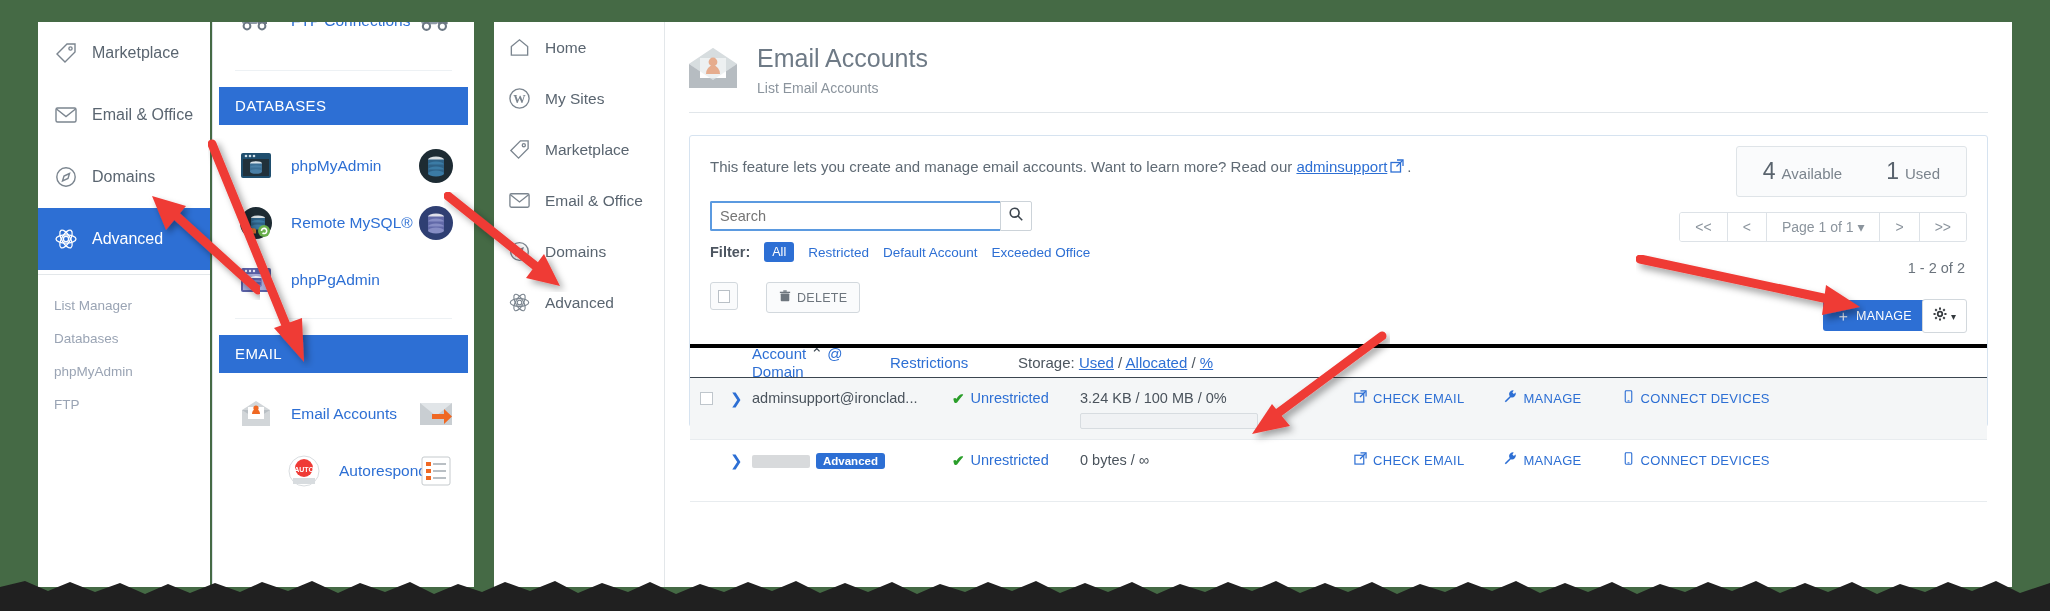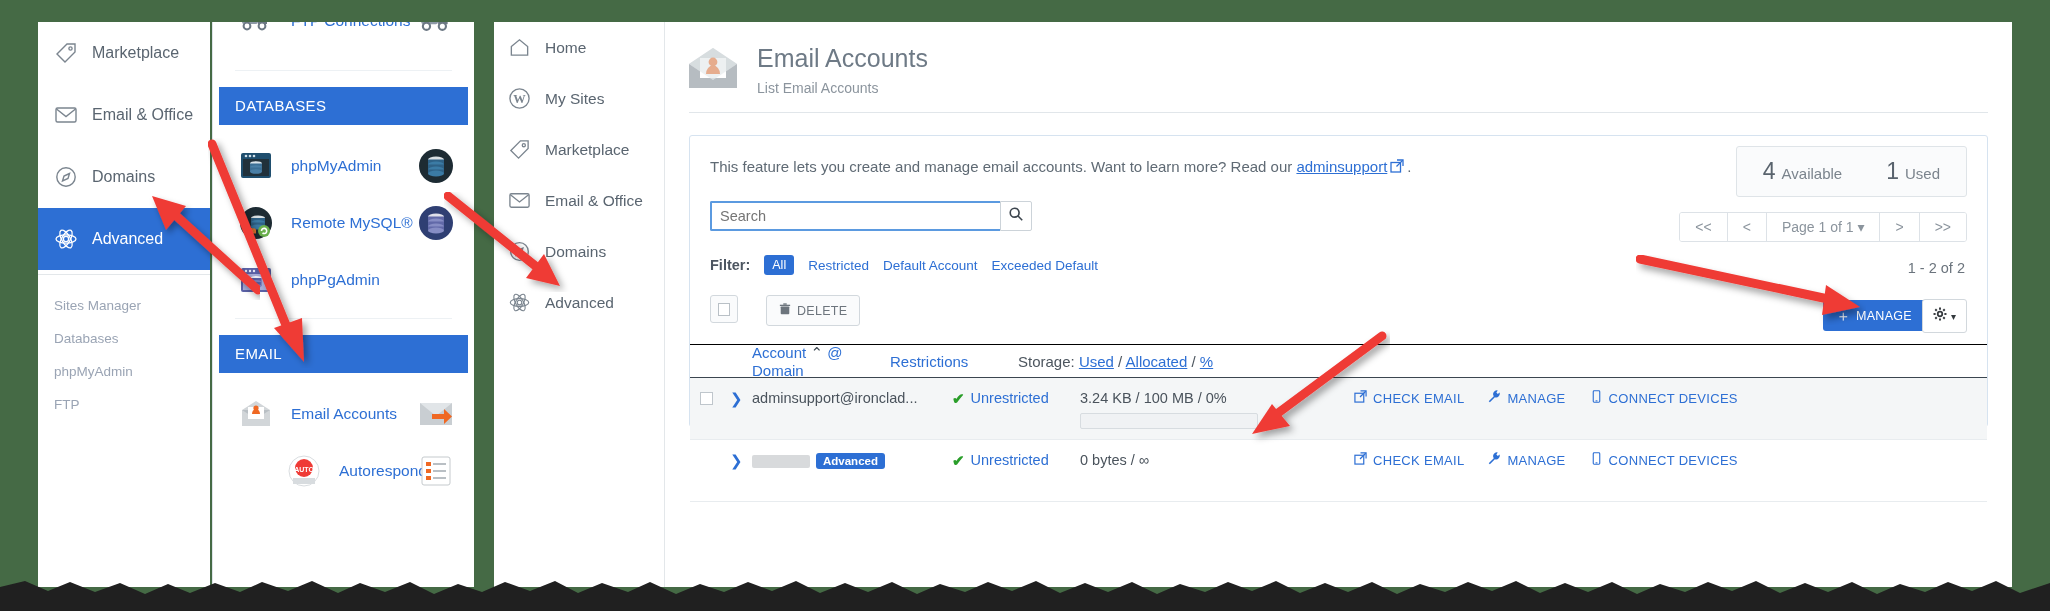--- a/index.html
+++ b/index.html
@@ -84,21 +84,21 @@
     border-right:none; padding:0 8px; font-size:14.5px;
     color:#999; outline:none; border-radius:2px 0 0 2px;
     background:#fff; font-family:"Liberation Sans", sans-serif;
   }
   .search-btn {
     width:32px; height:30px; border:1px solid #ccd3d9; background:#fff;
     border-radius:0 2px 2px 0; display:flex; align-items:center; justify-content:center;
     cursor:pointer;
   }
 
-  .filterrow { margin-top:24px; display:flex; align-items:center; gap:14px; font-size:13.5px; }
+  .filterrow { margin-top:11px; display:flex; align-items:center; gap:14px; font-size:13.5px; }
   .filter-lbl { color:#4c5560; font-weight:bold; font-size:14.5px; }
   .chip { background:#2d6fd4; color:#fff; border-radius:3px; padding:3px 8px; font-size:12.5px; }
   .filter-link { color:#2d6fd4; }
 
   .pager {
     position:absolute; right:20px; top:76px;
     display:flex; border:1px solid #dde2e7; border-radius:3px; overflow:hidden;
   }
   .pager button {
     border:none; border-left:1px solid #dde2e7; background:#fff;
@@ -128,40 +128,40 @@
   }
   .btn-gear {
     position:absolute; right:20px; top:163px;
     background:#fff; border:1px solid #d2d8dd; border-radius:3px;
     padding:7px 10px; cursor:pointer; display:flex; align-items:center; gap:4px;
   }
 
   
   .tbl { position:absolute; left:0; right:0; top:208px; }
   .tbl-head {
-    display:flex; align-items:center; border-top:1px solid #000000;
+    display:flex; align-items:center; border-top:4px solid #000000;
     border-bottom:1px solid #3b4650; height:34px; font-size:15px; color:#2d6fd4;
   }
   .th-acct { width:200px; padding-left:62px; color:#2d6fd4; }
   .th-restr { width:128px; }
   .th-stor { flex:1; color:#4c555e; }
   .th-stor a { color:#2d6fd4; }
   .row {
     display:flex; align-items:flex-start; height:62px; padding-top:12px;
     border-bottom:1px solid #e8ecef;
   }
   .row.alt { background:#f4f6f7; }
   .cell-chk { width:40px; padding-left:10px; padding-top:2px; }
   .cell-caret { width:22px; color:#2d6fd4; font-size:15px; }
   .cell-acct { width:200px; color:#4a535c; font-size:14.5px; }
   .cell-restr { width:128px; color:#2d6fd4; font-size:14.5px; display:flex; gap:6px; }
   .chk-sm { width:13px; height:13px; border:1px solid #bfc6cc; background:#fff; display:block; }
   .cell-stor { width:250px; color:#4a535c; font-size:14.5px; }
   .bar { width:178px; height:16px; border:1px solid #d7dce0; background:#f0f2f4; margin-top:7px; border-radius:2px; }
-  .cell-acts { flex:1; display:flex; gap:24px; color:#2d6fd4; font-size:13px; letter-spacing:.3px; padding-left:24px; }
+  .cell-acts { flex:1; display:flex; gap:40px; color:#2d6fd4; font-size:13px; letter-spacing:.3px; padding-left:24px; }
   .act { display:flex; align-items:center; gap:6px; cursor:pointer; }
   .badge-def {
     background:#2d6fd4; color:#fff; font-size:11.5px; font-weight:bold;
     padding:2px 7px; border-radius:3px; margin-left:6px;
   }
   .redacted { display:inline-block; width:58px; height:13px; background:#d8dadc; border-radius:2px; vertical-align:middle; }
 
   
   .torn { position:absolute; left:0; bottom:0; width:100%; height:34px; pointer-events:none; }
 
@@ -211,21 +211,21 @@
         <ellipse cx="12" cy="12" rx="10" ry="4.2"></ellipse>
         <ellipse cx="12" cy="12" rx="10" ry="4.2" transform="rotate(60 12 12)"></ellipse>
         <ellipse cx="12" cy="12" rx="10" ry="4.2" transform="rotate(120 12 12)"></ellipse>
       </svg>
     </span>
     <span>Advanced</span>
   </div>
 
   <div class="nav-divider"></div>
 
-  <div class="sub-item">Sites Manager</div>
+  <div class="sub-item">List Manager</div>
   <div class="sub-item">Databases</div>
   <div class="sub-item">phpMyAdmin</div>
   <div class="sub-item">FTP</div>
 </div>
 
 <div class="panel" id="panel-mid">
 
   <div class="tile" style="height:34px;position:relative;margin-top:-18px;">
     <span class="tile-ico">
       <svg viewBox="0 0 34 34" width="34" height="34">
@@ -486,21 +486,21 @@
           </svg>
         </span>
       </div>
     </div>
 
     <div class="filterrow">
       <span class="filter-lbl">Filter:</span>
       <span class="chip">All</span>
       <span class="filter-link">Restricted</span>
       <span class="filter-link">Default Account</span>
-      <span class="filter-link">Exceeded Default</span>
+      <span class="filter-link">Exceeded Office</span>
     </div>
 
     <div class="pager">
       <button>&lt;&lt;</button>
       <button>&lt;</button>
       <button><span>Page 1 of 1</span><span> ▾</span></button>
       <button>&gt;</button>
       <button>&gt;&gt;</button>
     </div>
     <div class="range">1 - 2 of 2</div>

